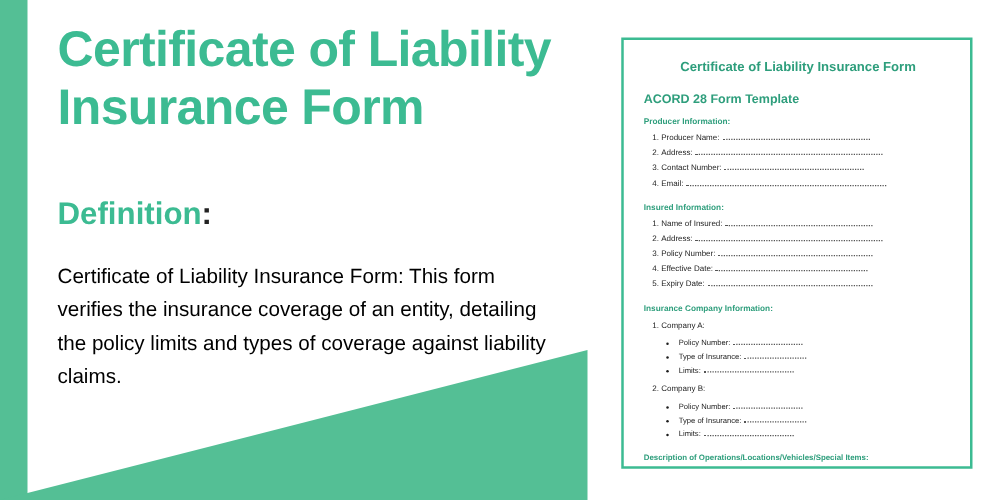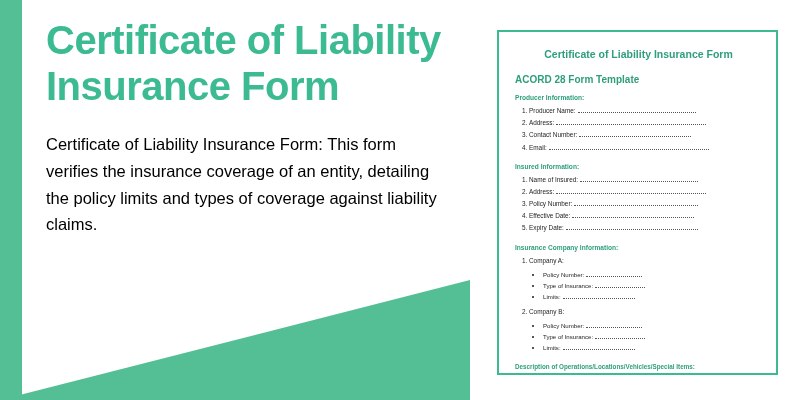--- a/index.html
+++ b/index.html
@@ -140,20 +140,23 @@
 <body>
 
 <div id="stage">
 
   <div class="green-left-band"></div>
   <div class="green-diag"></div>
 
   <div class="left-col">
     <div class="main-title">Certificate of Liability Insurance Form</div>
 
+    <div class="definition-row">
+      <span>Definition</span><span class="colon">:</span>
+    </div>
 
     <div class="body-text">Certificate of Liability Insurance Form: This form verifies the insurance coverage of an entity, detailing the policy limits and types of coverage against liability claims.</div>
   </div>
 
 
   <div class="doc-card">
     <div class="doc-title">Certificate of Liability Insurance Form</div>
     <div class="doc-h2">ACORD 28 Form Template</div>
 
     <div class="doc-h3">Producer Information:</div>

